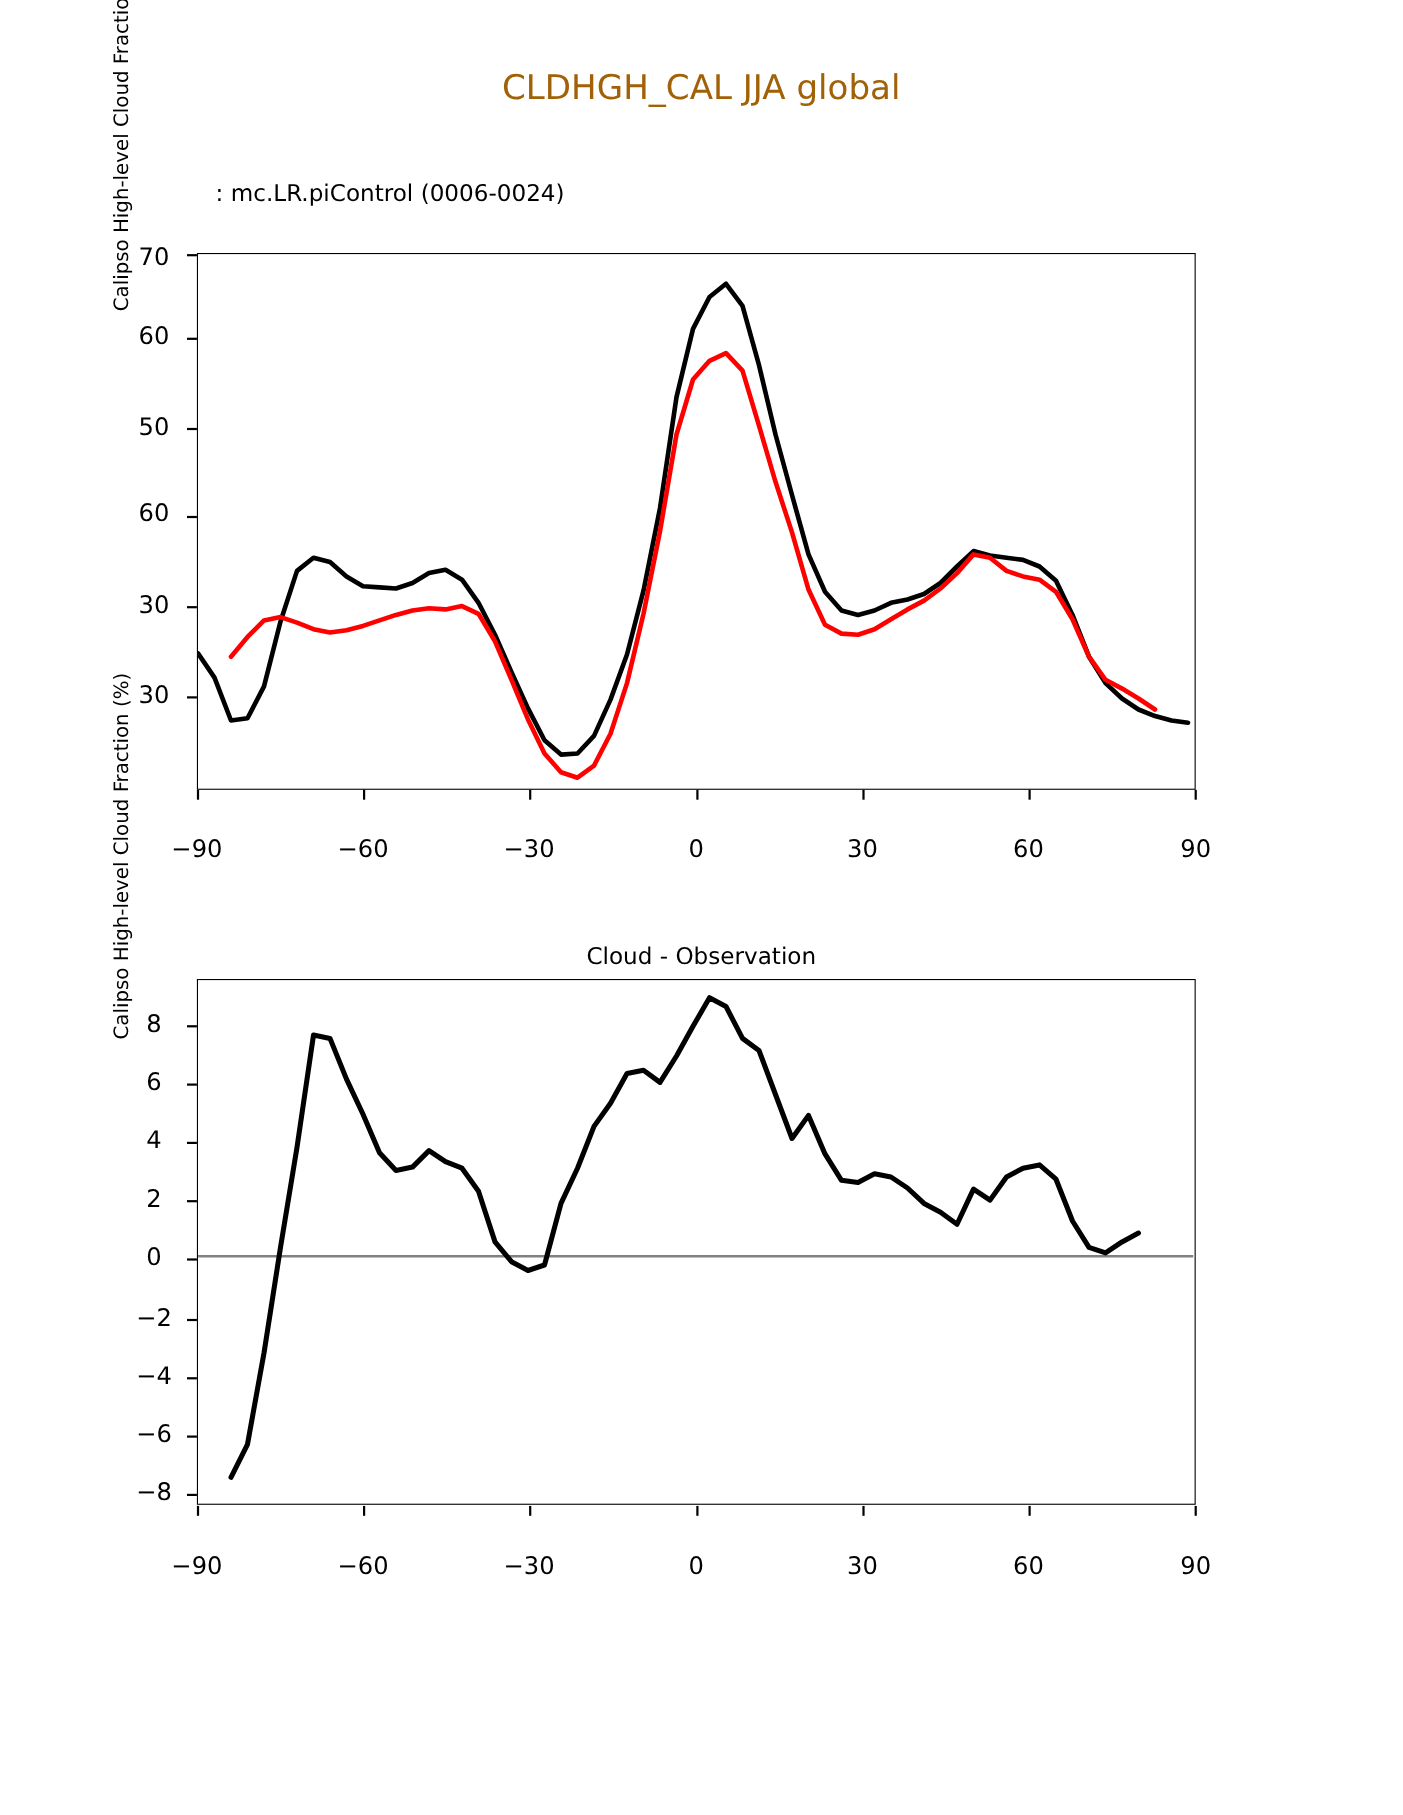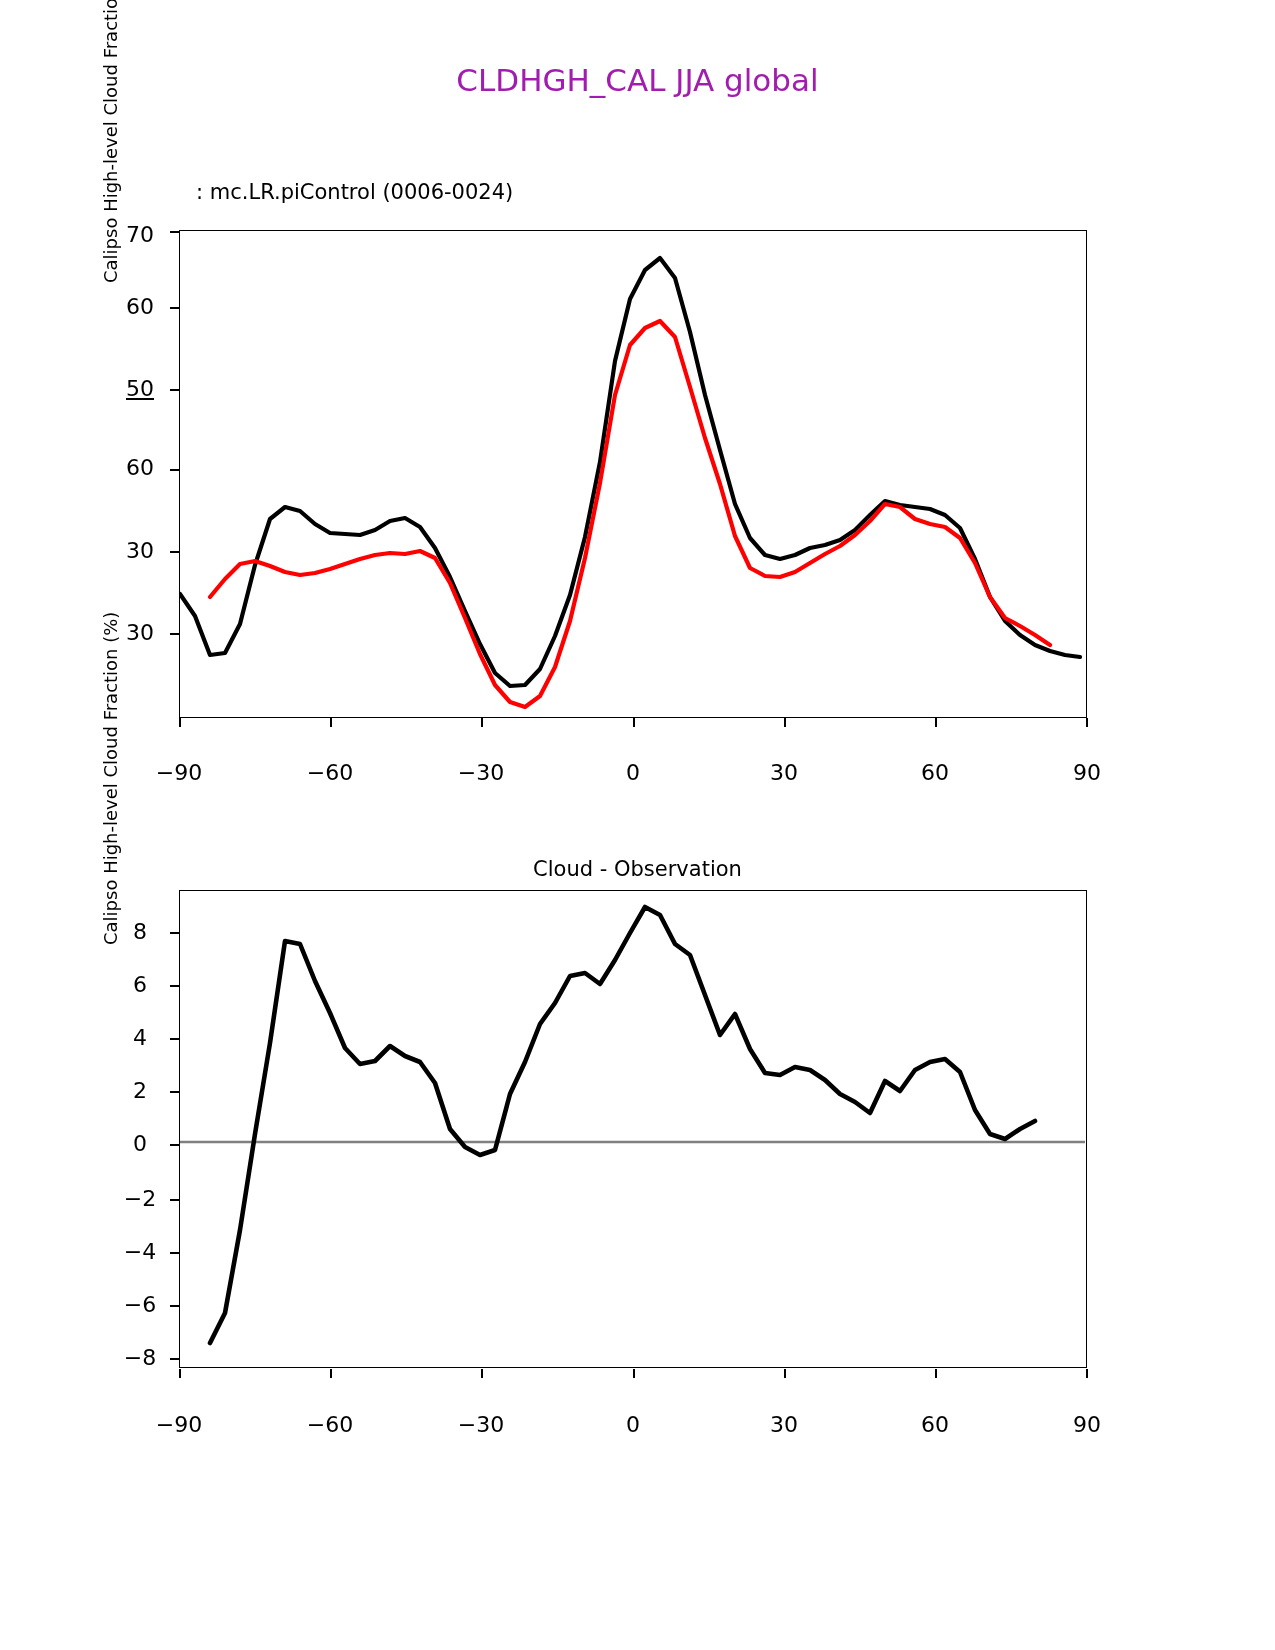--- a/index.html
+++ b/index.html
@@ -1,26 +1,26 @@
 <!DOCTYPE html>
 <html><head>
 <meta charset="utf-8">
 <style>
   html,body{margin:0;padding:0;background:#ffffff;}
   body{width:1275px;height:1650px;font-family:"DejaVu Sans",sans-serif;color:#000;position:relative;}
   .page{position:relative;width:1275px;height:1650px;}
 
   #main-title{
     position:absolute;top:62px;left:0;width:1275px;text-align:center;
-    font-size:31px;font-family:"DejaVu Sans",sans-serif;color:#a21caf;
+    font-size:31px;font-family:"DejaVu Sans",sans-serif;color:#a16207;
   }
 
   
   #legend{
-    position:absolute;left:196px;top:176px;font-size:21px;line-height:32px;
+    position:absolute;left:196px;top:160px;font-size:21px;line-height:32px;
   }
   #legend .model-line{color:#000;}
   #legend .ref-line{color:#ff0000;margin-left:-11px;}
 
   
   #panel-top{
     position:absolute;left:179px;top:230px;width:908px;height:488px;
     border:1.6px solid #000;box-sizing:border-box;background:#fff;
   }
   #panel-top-ylabel{
@@ -72,21 +72,21 @@
 
       <polyline fill="none" stroke="#000000" stroke-width="4.2" stroke-linejoin="round" stroke-linecap="round" points="0,363 15,385 30,424 45,422 60,393 75,334 90,288 105,276 120,280 135,293 150,302 165,303 180,304 195,299 210,290 225,287 240,296 255,317 270,346 285,380 300,413 315,442 330,455 345,454 360,438 375,405 390,364 405,306 420,231 435,130 450,68 465,39 480,27 495,47 510,101 525,164 540,219 555,273 570,307 585,324 600,328 615,324 630,317 645,314 660,309 675,299 690,284 705,270 720,274 735,276 750,278 765,284 780,297 795,328 810,366 825,390 840,404 855,414 870,420 885,424 900,426"></polyline>
 
       <polyline fill="none" stroke="#ff0000" stroke-width="4.2" stroke-linejoin="round" stroke-linecap="round" points="30,366 45,348 60,333 75,330 90,335 105,341 120,344 135,342 150,338 165,333 180,328 195,324 210,322 225,323 240,320 255,327 270,352 285,387 300,423 315,454 330,471 345,476 360,465 375,436 390,390 405,327 420,252 435,164 450,114 465,97 480,90 495,106 510,156 525,207 540,253 555,305 570,337 585,345 600,346 615,341 630,332 645,323 660,315 675,304 690,290 705,273 720,276 735,288 750,293 765,296 780,307 795,332 810,366 825,387 840,395 855,404 870,414"></polyline>
     </svg>
   </div>
 
   <div class="ytick yticktop" style="top:620px;">30</div>
   <div class="ytick yticktop" style="top:538px;">30</div>
   <div class="ytick yticktop" style="top:455px;">60</div>
-  <div class="ytick yticktop" style="top:376px;text-decoration:underline;">50</div>
+  <div class="ytick yticktop" style="top:376px;">50</div>
   <div class="ytick yticktop" style="top:294px;">60</div>
   <div class="ytick yticktop" style="top:222px;">70</div>
 
   <div class="tickmark" style="left:170px;top:633px;width:9px;height:1.6px;"></div>
   <div class="tickmark" style="left:170px;top:551px;width:9px;height:1.6px;"></div>
   <div class="tickmark" style="left:170px;top:469px;width:9px;height:1.6px;"></div>
   <div class="tickmark" style="left:170px;top:389px;width:9px;height:1.6px;"></div>
   <div class="tickmark" style="left:170px;top:307px;width:9px;height:1.6px;"></div>
   <div class="tickmark" style="left:170px;top:231px;width:9px;height:1.6px;"></div>
 

